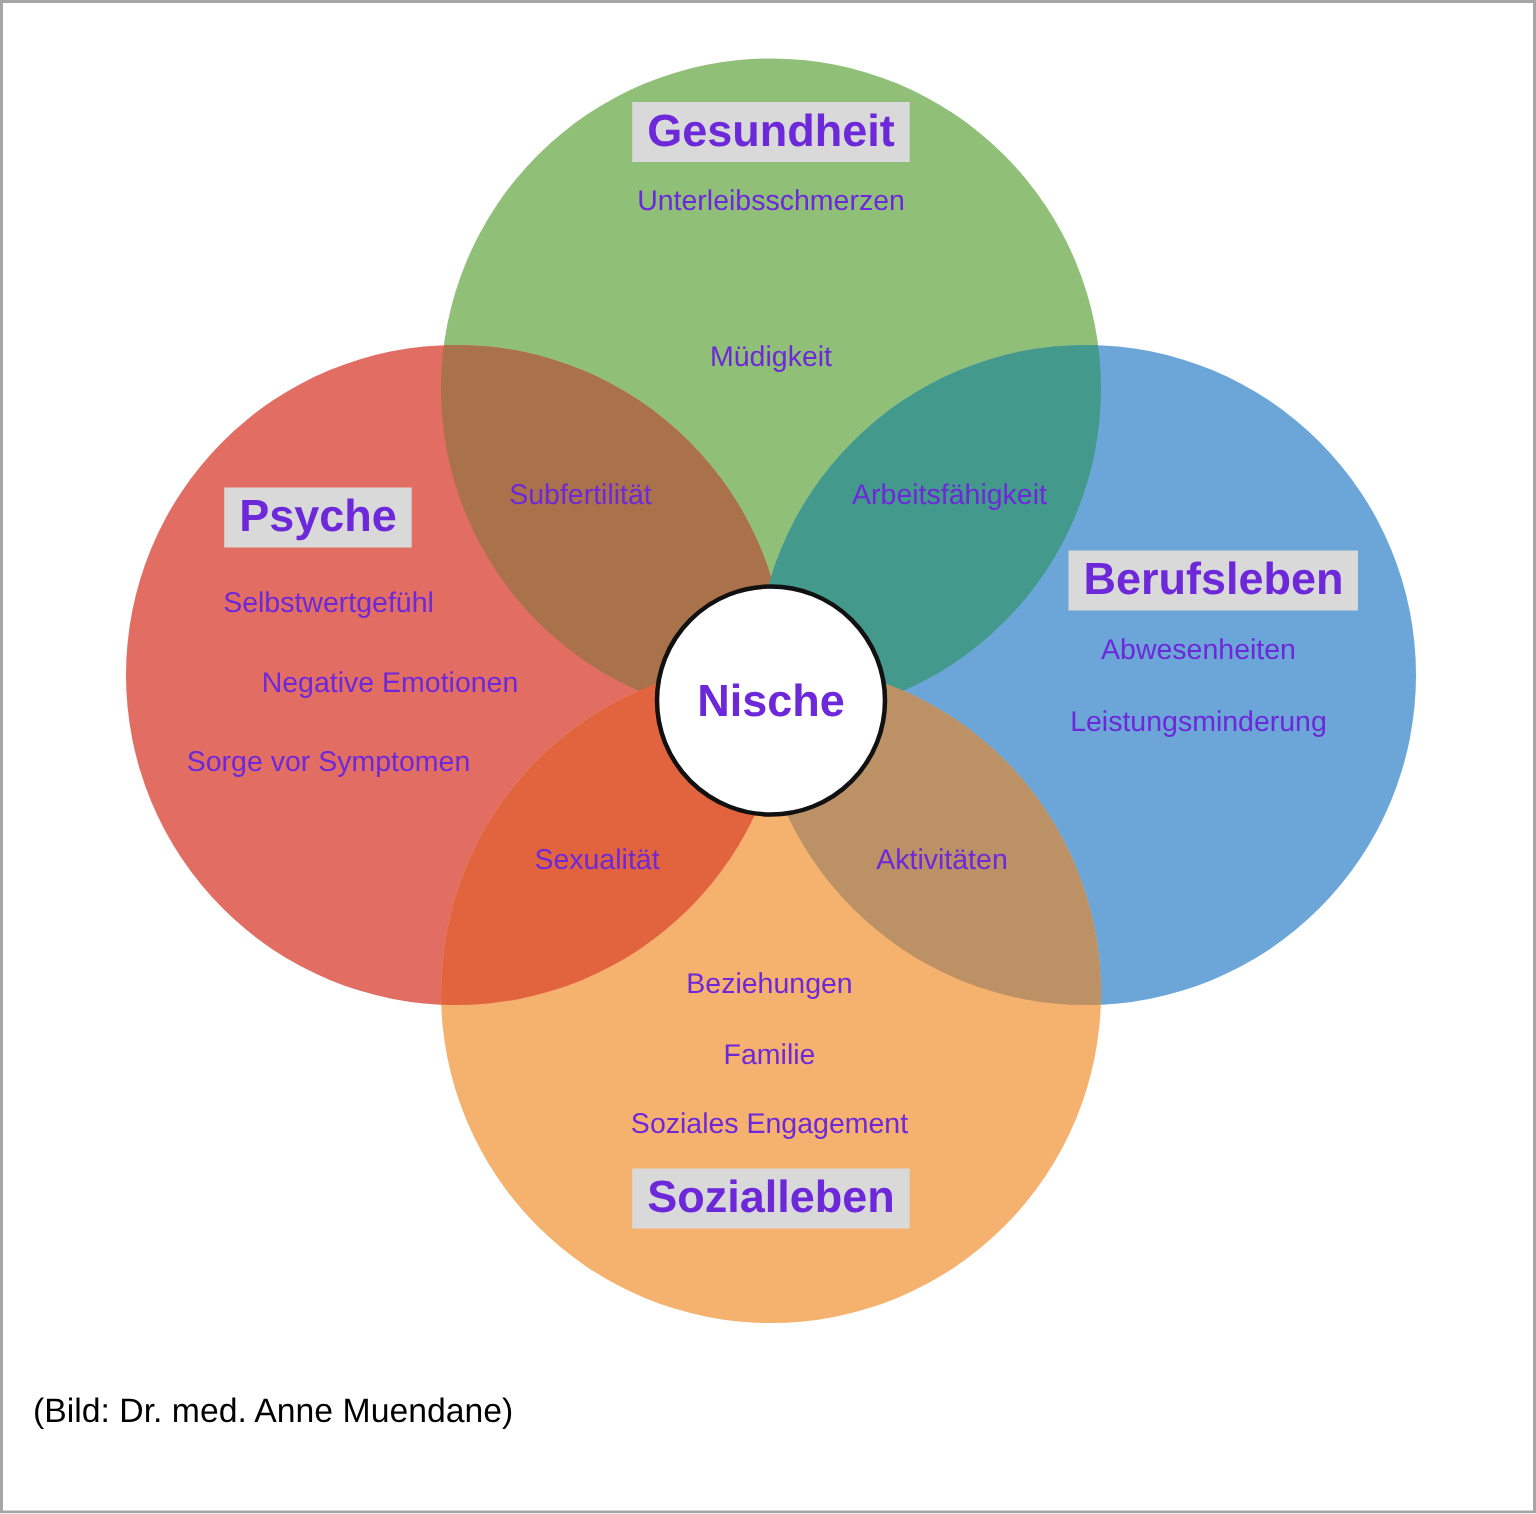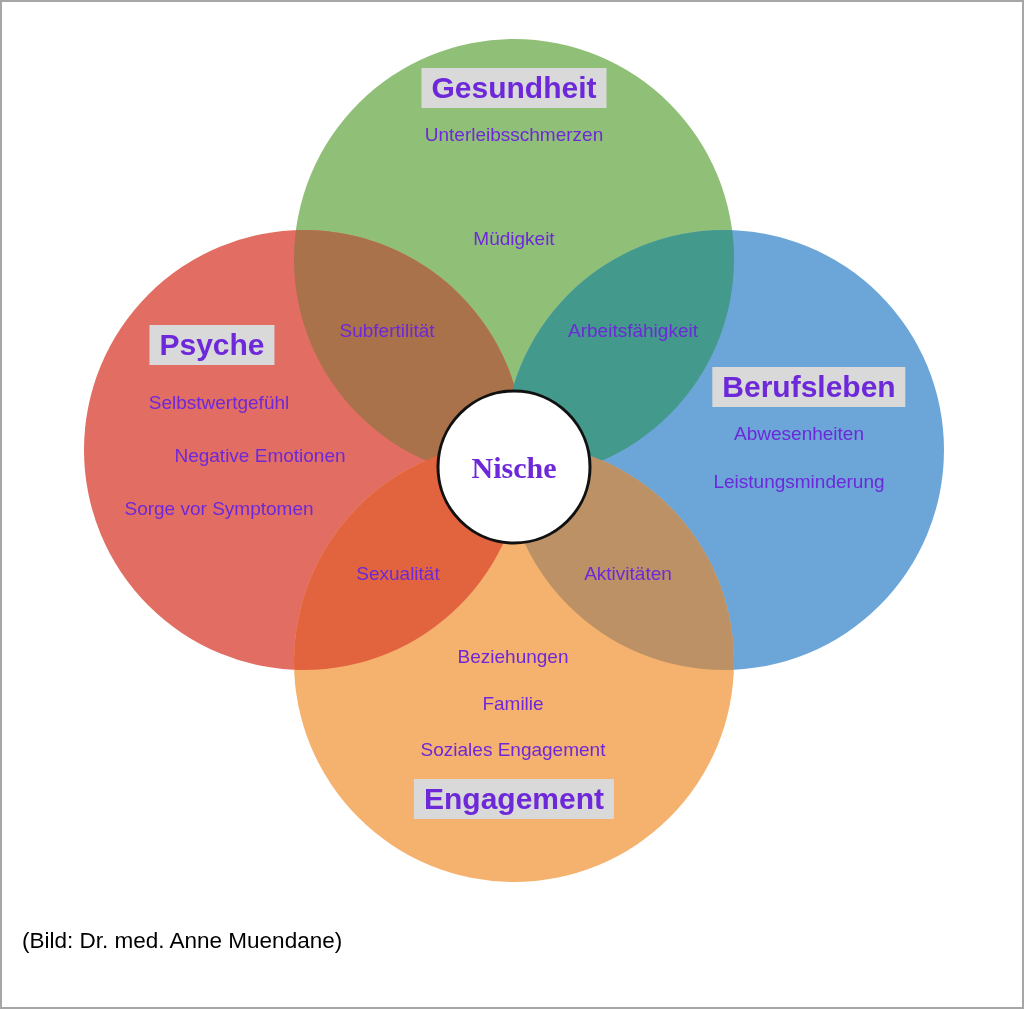--- a/index.html
+++ b/index.html
@@ -92,26 +92,26 @@
   <div class="label item" style="left:217px; top:454px;margin-left:41px;">Negative Emotionen</div>
   <div class="label item" style="left:217px; top:507px;">Sorge vor Symptomen</div>
 
   <div class="label circle-title" style="left:807px; top:385px;">Berufsleben</div>
   <div class="label item" style="left:797px; top:432px;">Abwesenheiten</div>
   <div class="label item" style="left:797px; top:480px;">Leistungsminderung</div>
 
   <div class="label item" style="left:511px; top:655px;">Beziehungen</div>
   <div class="label item" style="left:511px; top:702px;">Familie</div>
   <div class="label item" style="left:511px; top:748px;">Soziales Engagement</div>
-  <div class="label circle-title" style="left:512px; top:797px;">Engagement</div>
+  <div class="label circle-title" style="left:512px; top:797px;">Sozialleben</div>
 
   <div class="label overlap-label" style="left:385px; top:329px;">Subfertilität</div>
   <div class="label overlap-label" style="left:631px; top:329px;">Arbeitsfähigkeit</div>
   <div class="label overlap-label" style="left:396px; top:572px;">Sexualität</div>
   <div class="label overlap-label" style="left:626px; top:572px;">Aktivitäten</div>
 
-  <div class="label nische-label" style="left:512px; top:466px;font-family:Liberation Serif, serif;">Nische</div>
+  <div class="label nische-label" style="left:512px; top:466px;">Nische</div>
 
   <div class="caption">
     <div>(Bild: Dr. med. Anne Muendane)</div>
   </div>
 
 </div>
 
 </body></html>

